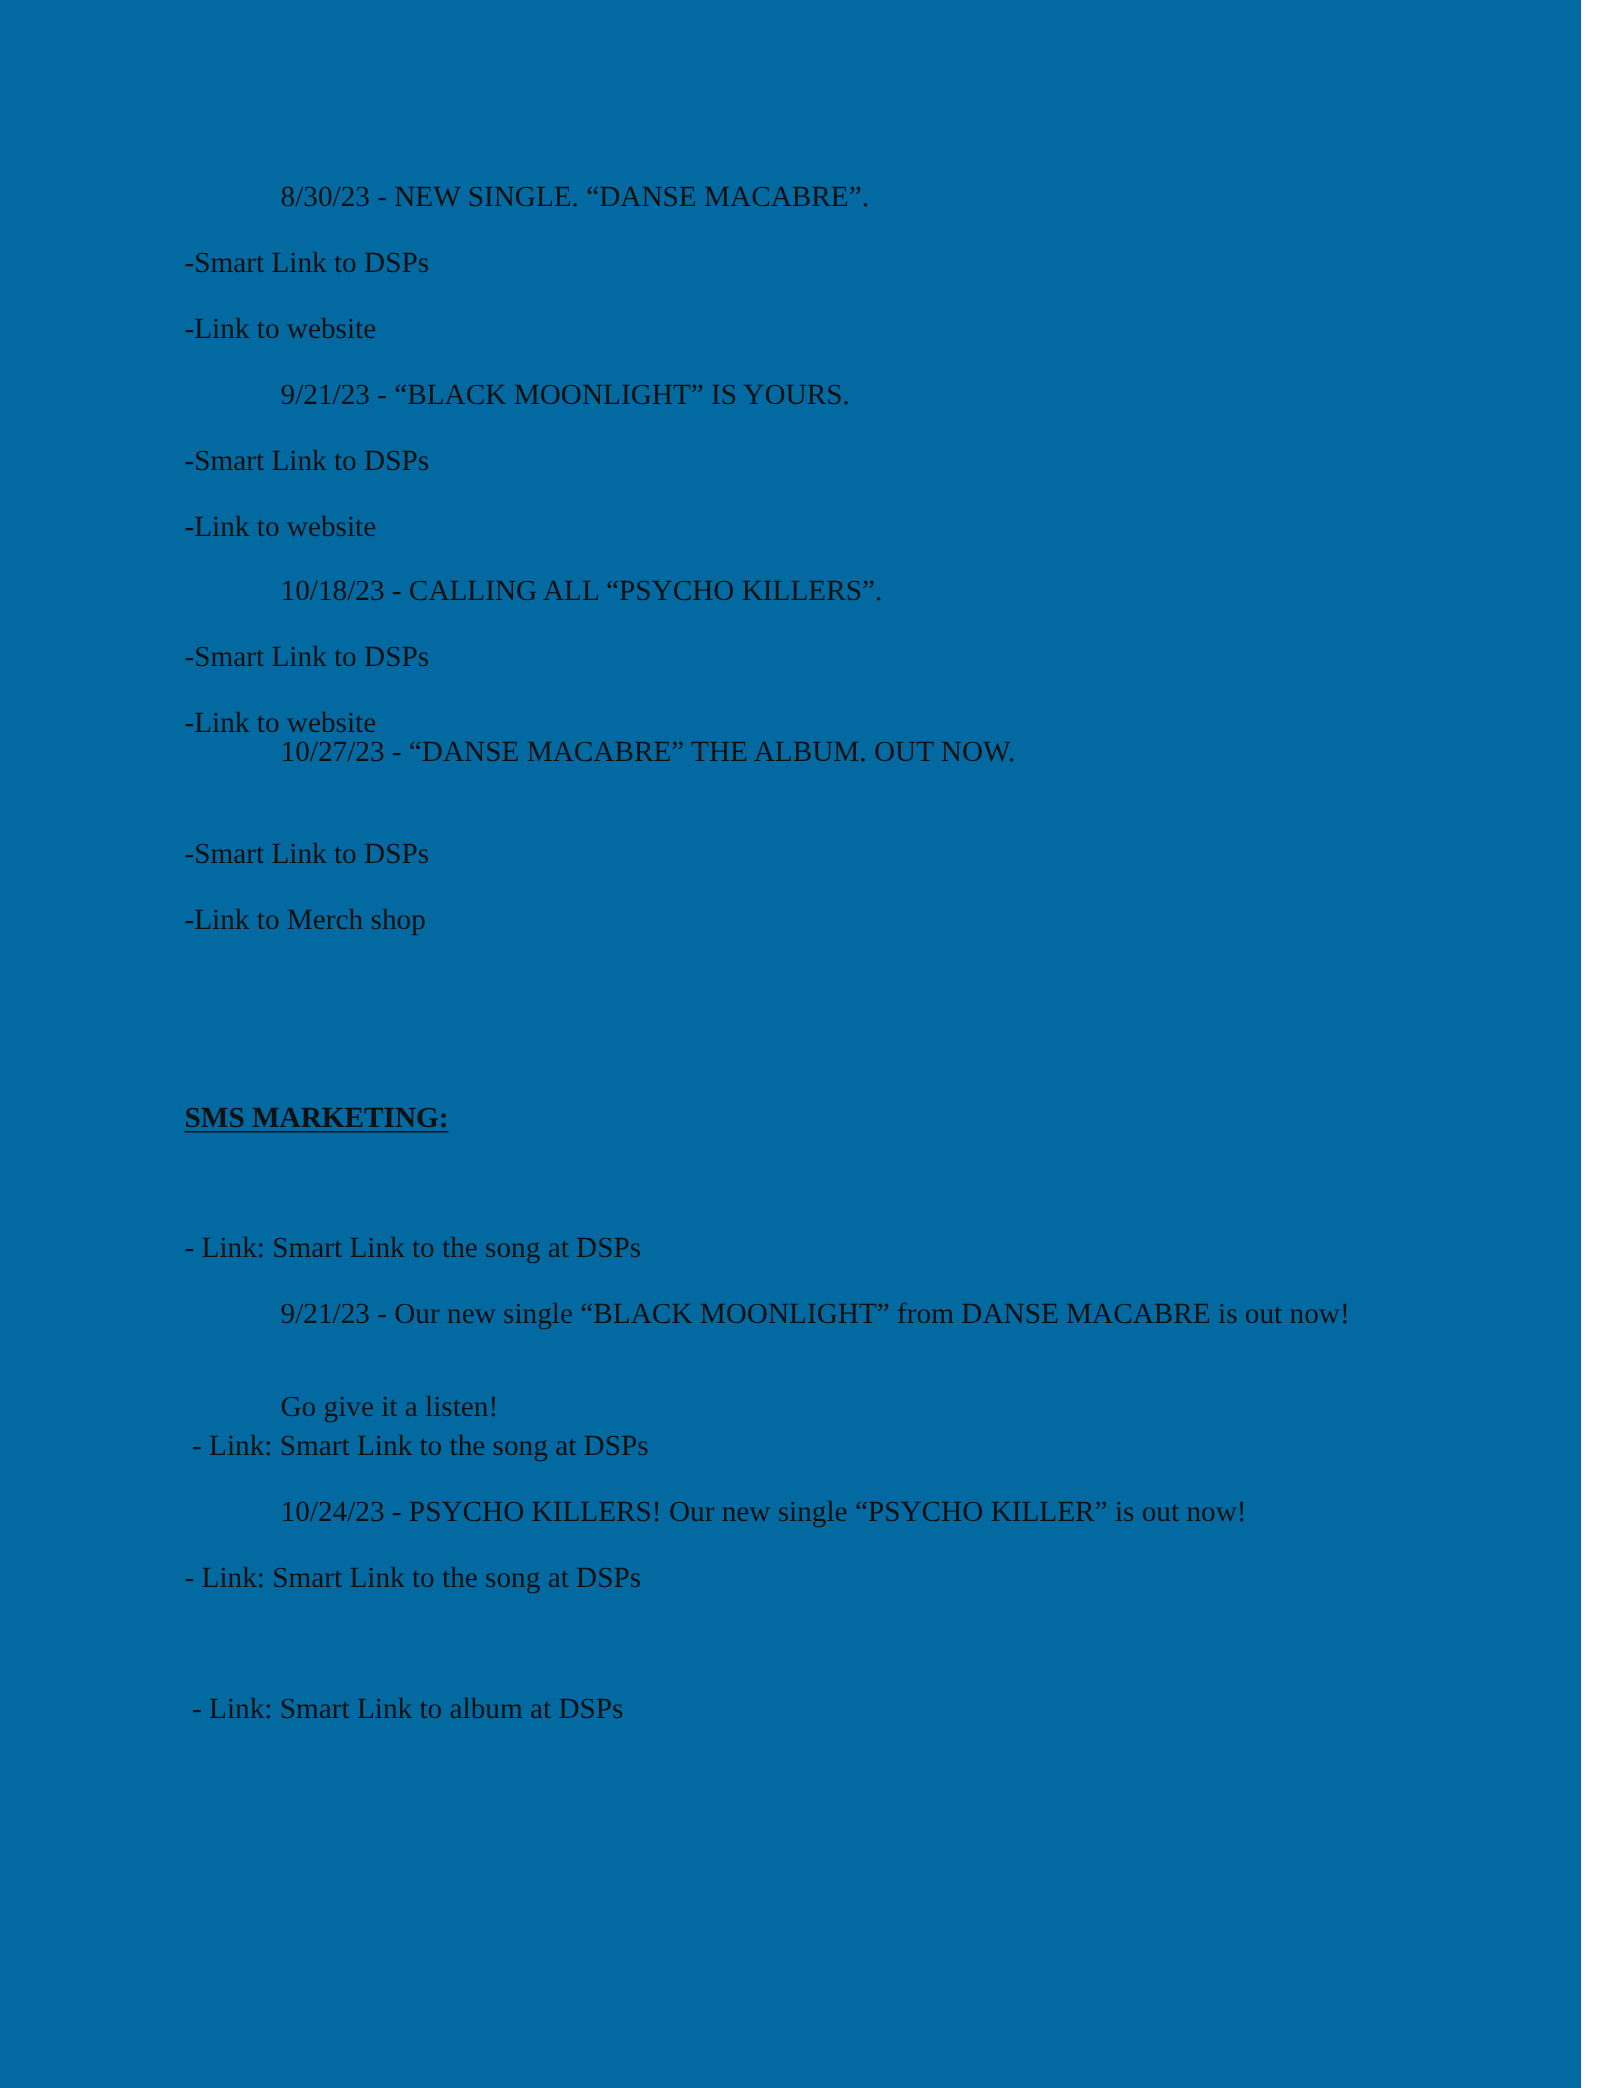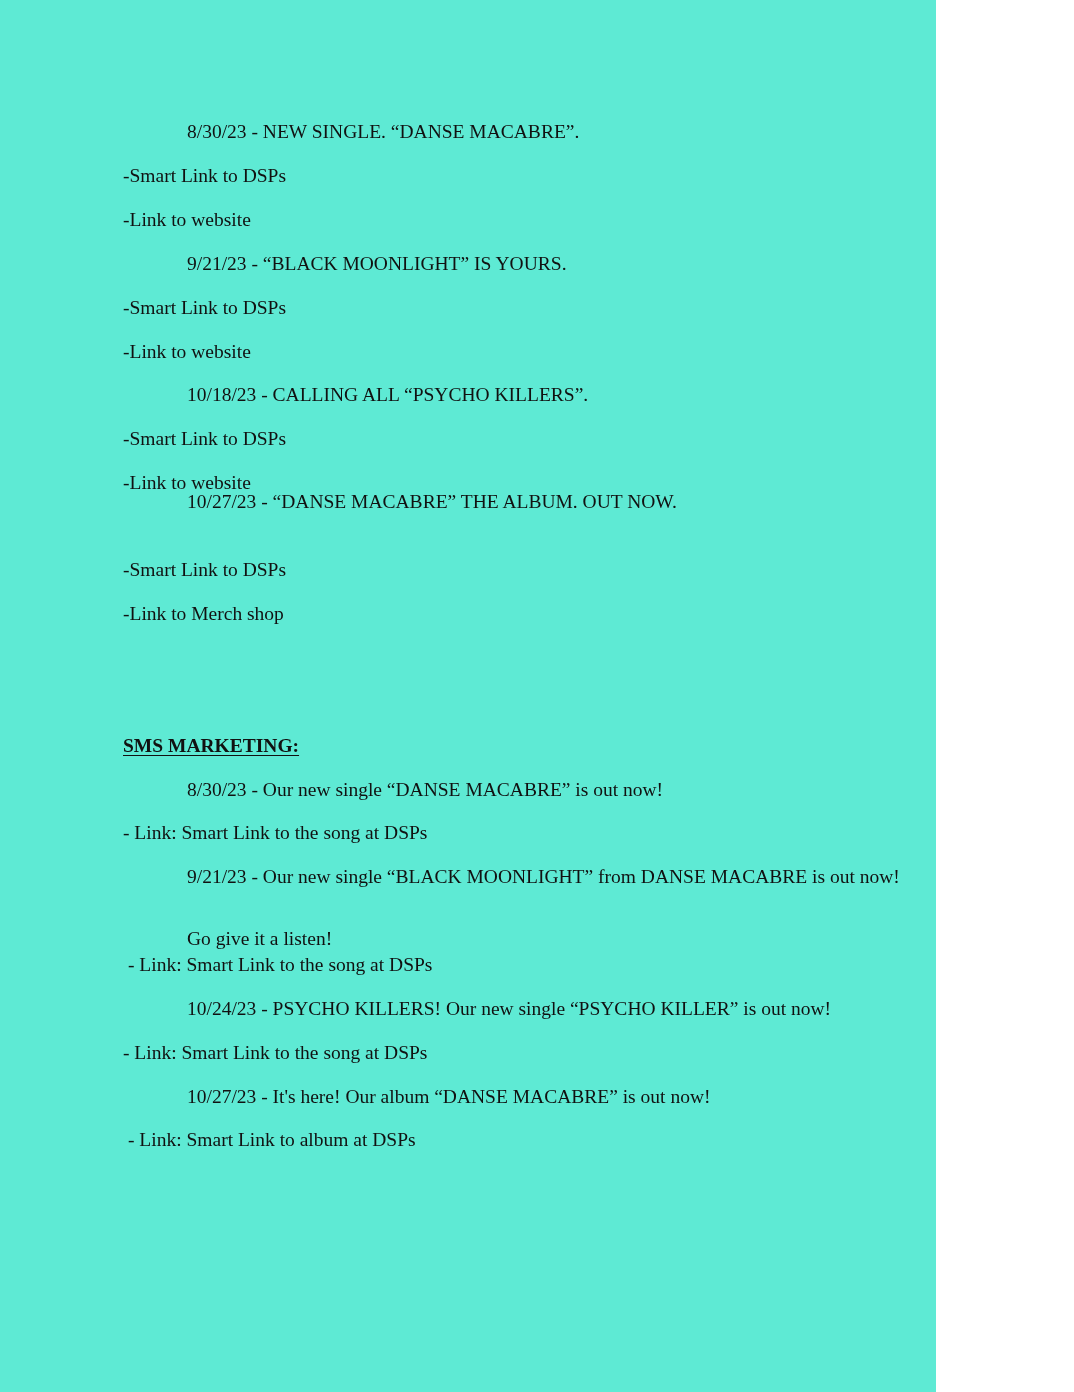--- a/index.html
+++ b/index.html
@@ -13,23 +13,23 @@
       position: relative;
       overflow: hidden;
       font-family: "Liberation Serif", "DejaVu Serif", serif;
       font-size: 19.5px;
       color: #111111;
     }
     .page {
       position: absolute;
       left: 0;
       top: 0;
-      width: 936px;
+      width: 1054px;
       height: 1392px;
-      background: #5eead4;
+      background: #0369a1;
     }
     .line {
       position: absolute;
       white-space: pre;
       line-height: 24px;
     }
     .indent { left: 187px; }
     .flush { left: 123px; }
     .flush-sp { left: 128px; }
     .heading {
@@ -55,26 +55,24 @@
   <div class="line indent" style="top:383px;">10/18/23 - CALLING ALL “PSYCHO KILLERS”.</div>
   <div class="line flush" style="top:427px;">-Smart Link to DSPs</div>
   <div class="line flush" style="top:471px;">-Link to website</div>
 
   <div class="line indent" style="top:490px;">10/27/23 - “DANSE MACABRE” THE ALBUM. OUT NOW.</div>
   <div class="line flush" style="top:558px;">-Smart Link to DSPs</div>
   <div class="line flush" style="top:602px;">-Link to Merch shop</div>
 
   <div class="line heading" style="top:734px;">SMS MARKETING:</div>
 
-  <div class="line indent" style="top:778px;">8/30/23 - Our new single “DANSE MACABRE” is out now!</div>
   <div class="line flush" style="top:821px;">- Link: Smart Link to the song at DSPs</div>
 
   <div class="line indent" style="top:865px;">9/21/23 - Our new single “BLACK MOONLIGHT” from DANSE MACABRE is out now!</div>
   <div class="line indent" style="top:909px;margin-top:18px;">Go give it a listen!</div>
   <div class="line flush-sp" style="top:953px;">- Link: Smart Link to the song at DSPs</div>
 
   <div class="line indent" style="top:997px;">10/24/23 - PSYCHO KILLERS! Our new single “PSYCHO KILLER” is out now!</div>
   <div class="line flush" style="top:1041px;">- Link: Smart Link to the song at DSPs</div>
 
-  <div class="line indent" style="top:1085px;">10/27/23 - It's here! Our album “DANSE MACABRE” is out now!</div>
   <div class="line flush-sp" style="top:1128px;">- Link: Smart Link to album at DSPs</div>
 
 </div>
 
 </body></html>

